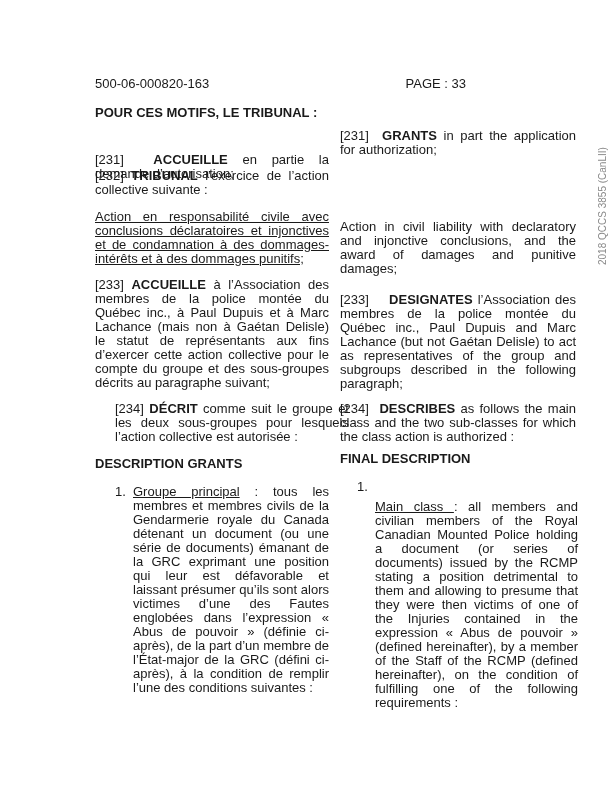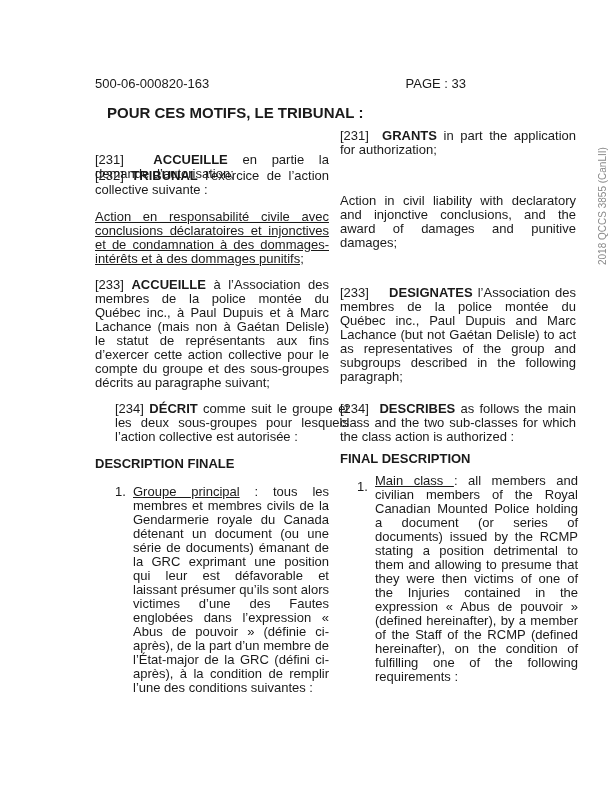--- a/index.html
+++ b/index.html
@@ -35,22 +35,21 @@
       right: 44px;
       top: 77px;
       font-size: 13px;
       text-align: center;
     }
     .main-heading {
       position: absolute;
       left: 95px;
       top: 106px;
       font-weight: bold;
-      font-size: 15px;
-      margin-left: 12px;
+      font-size: 13px;
     }
     .block {
       position: absolute;
       text-align: justify;
       text-align-last: left;
     }
     .para-fr { left: 95px; width: 234px; }
     .para-en { left: 340px; width: 236px; }
     .b { font-weight: bold; }
     .u { text-decoration: underline; }
@@ -108,45 +107,45 @@
   <div class="block para-fr" style="top:278px;">
     <span>[233]</span>
     <span class="b">ACCUEILLE</span><span> à l’Association des membres de la police montée du Québec inc., à Paul Dupuis et à Marc Lachance (mais non à Gaétan Delisle) le statut de représentants aux fins d’exercer cette action collective pour le compte du groupe et des sous-groupes décrits au paragraphe suivant;</span>
   </div>
 
   <div class="block para-fr" style="top:402px;margin-left:20px;">
     <span>[234]</span>
     <span class="b">DÉCRIT</span><span> comme suit le groupe et les deux sous-groupes pour lesquels l’action collective est autorisée :</span>
   </div>
 
-  <div class="sec-heading" style="left:95px; top:457px;">DESCRIPTION FINALE</div>
+  <div class="sec-heading" style="left:95px; top:457px;">DESCRIPTION GRANTS</div>
 
   <div class="list-num" style="left:115px; top:485px;">1.</div>
   <div class="list-body" style="left:133px; top:485px; width:196px;">
     <span class="u">Groupe principal</span><span> : tous les membres et membres civils de la Gendarmerie royale du Canada détenant un document (ou une série de documents) émanant de la GRC exprimant une position qui leur est défavorable et laissant présumer qu’ils sont alors victimes d’une des Fautes englobées dans l’expression « Abus de pouvoir » (définie ci-après), de la part d’un membre de l’État-major de la GRC (défini ci-après), à la condition de remplir l’une des conditions suivantes :</span>
   </div>
 
   <div class="block para-en" style="top:129px;">
     <span>[231]</span>&nbsp;
     <span class="b">GRANTS</span><span> in part the application for authorization;</span>
   </div>
 
 
-  <div class="block para-en" style="top:194px;">Action in civil liability with declaratory and injonctive conclusions, and the award of damages and punitive damages;</div>
+  <div class="block para-en" style="top:220px;">Action in civil liability with declaratory and injonctive conclusions, and the award of damages and punitive damages;</div>
 
-  <div class="block para-en" style="top:286px;">
+  <div class="block para-en" style="top:293px;">
     <span>[233]</span>&nbsp;&nbsp;&nbsp;
     <span class="b">DESIGNATES</span><span> l’Association des membres de la police montée du Québec inc., Paul Dupuis and Marc Lachance (but not Gaétan Delisle) to act as representatives of the group and subgroups described in the following paragraph;</span>
   </div>
 
   <div class="block para-en" style="top:402px;">
     <span>[234]</span>&nbsp;
     <span class="b">DESCRIBES</span><span> as follows the main class and the two sub-classes for which the class action is authorized :</span>
   </div>
 
   <div class="sec-heading" style="left:340px; top:452px;">FINAL DESCRIPTION</div>
 
   <div class="list-num" style="left:357px; top:480px;">1.</div>
-  <div class="list-body" style="left:375px; top:474px; width:203px;">
+  <div class="list-body" style="left:375px; top:500px; width:203px;">
     <span class="u">Main class </span><span>: all members and civilian members of the Royal Canadian Mounted Police holding a document (or series of documents) issued by the RCMP stating a position detrimental to them and allowing to presume that they were then victims of one of the Injuries contained in the expression « Abus de pouvoir » (defined hereinafter), by a member of the Staff of the RCMP (defined hereinafter), on the condition of fulfilling one of the following requirements :</span>
   </div>
 
 </div>
 
 </body></html>

